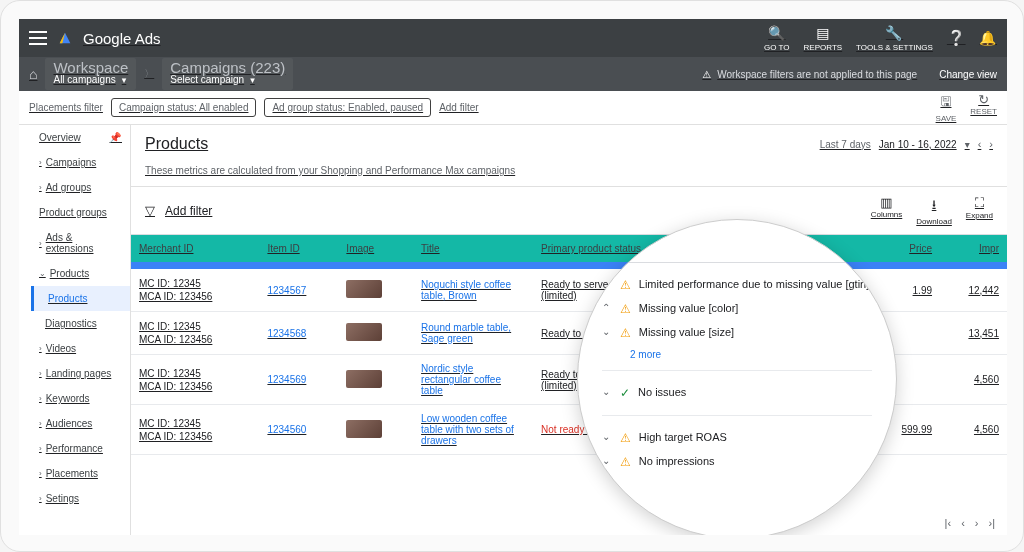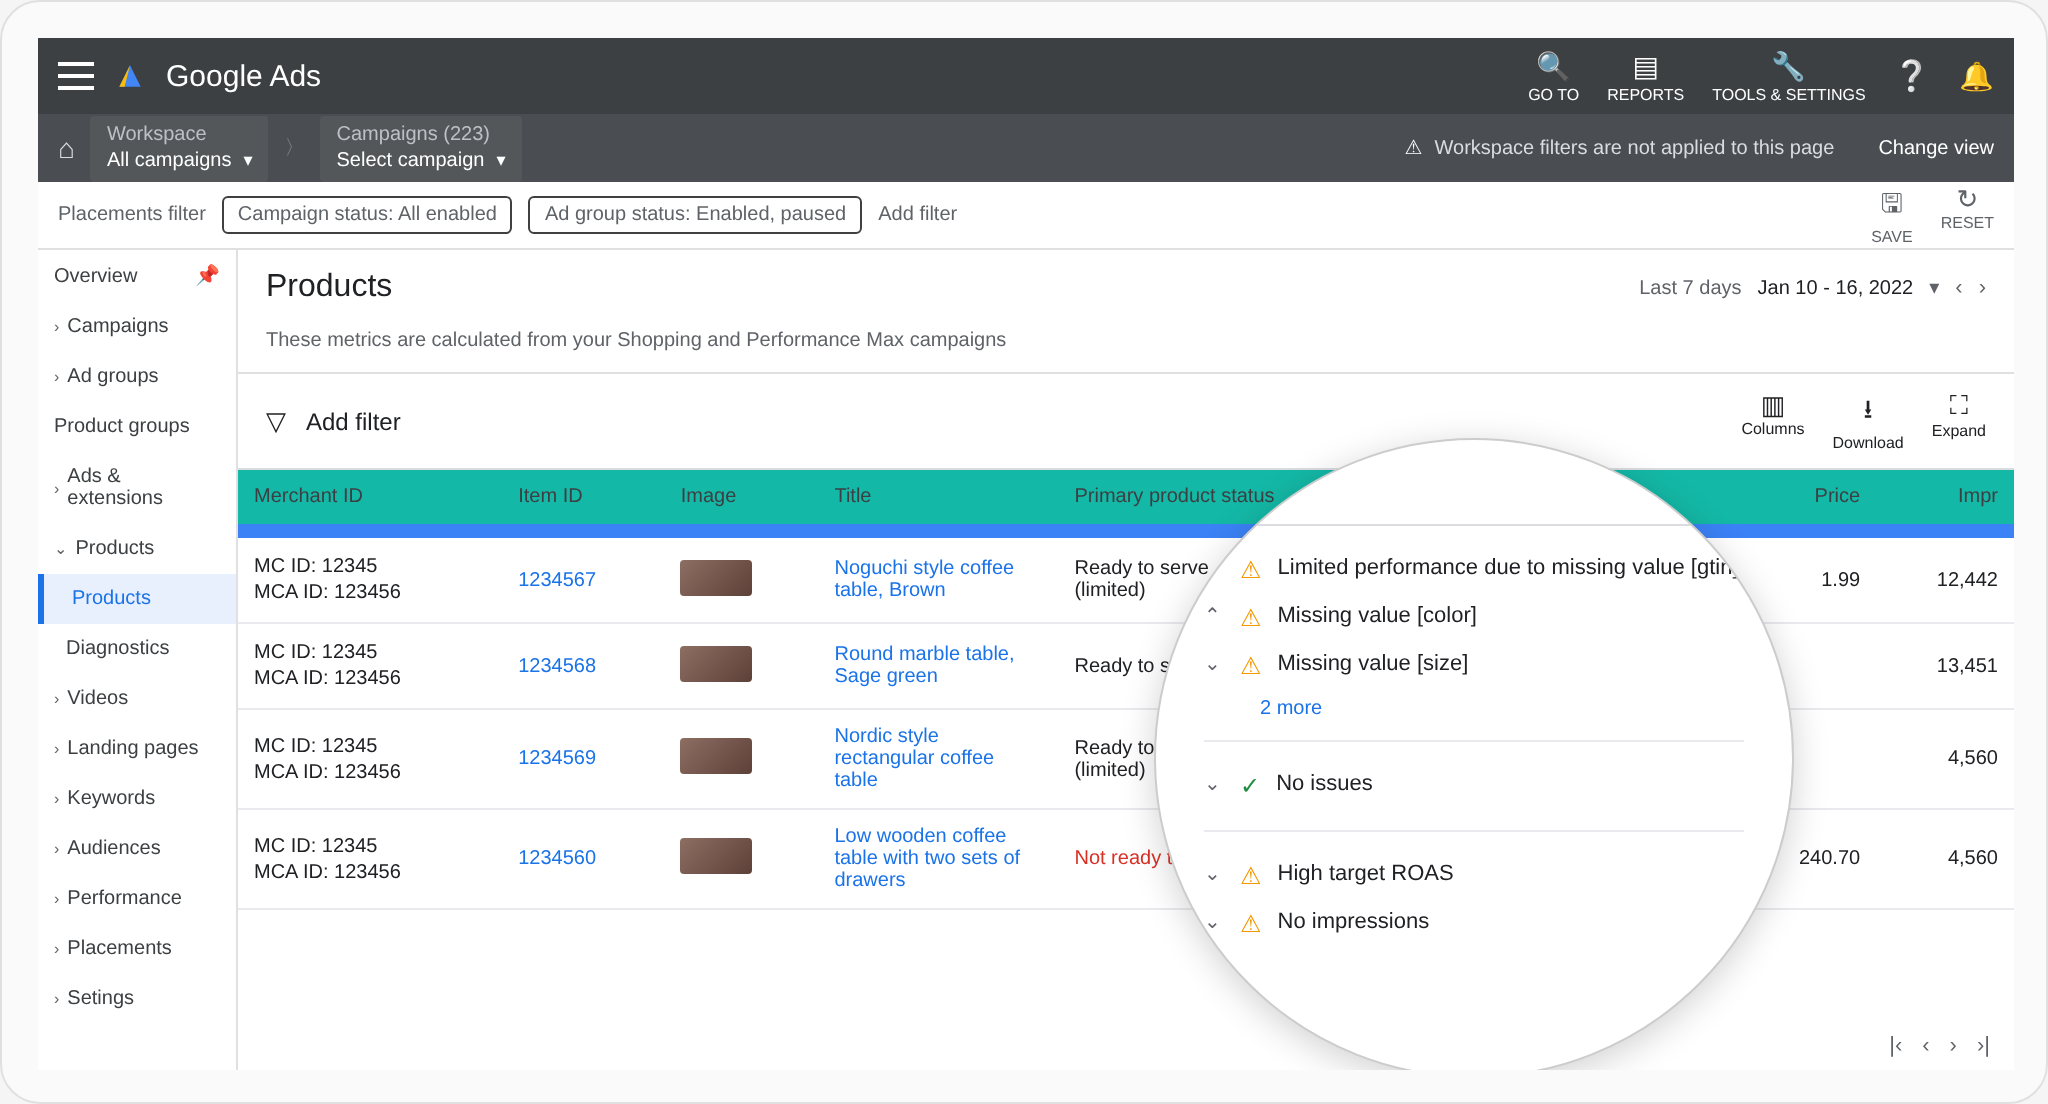--- a/index.html
+++ b/index.html
@@ -1,52 +1,52 @@
 <!DOCTYPE html>
 <html><head>
 <meta charset="utf-8">
 <style>
   * { box-sizing: border-box; margin: 0; padding: 0; }
   body { font-family: Arial, Helvetica, sans-serif; background: #f5f5f5; font-size: 12px; color: #202124; }
 
-  .device { width: 1024px; height: 552px; background: #fafafa; border: 1px solid #e0e0e0; border-radius: 20px; padding: 18px; position: relative; overflow: hidden; }
+  .device { width: 1024px; height: 552px; background: #fafafa; border: 1px solid #e0e0e0; border-radius: 20px; padding: 18px; position: relative; overflow: hidden; text-decoration: underline; }
 
   .screen { width: 988px; height: 516px; background: #fff; position: relative; overflow: hidden; }
 
   
   .topbar { background: #3c4043; color: #fff; height: 38px; display: flex; align-items: center; padding: 0 10px; gap: 10px; }
   .menu-icon { width: 18px; height: 14px; display: flex; flex-direction: column; justify-content: space-between; cursor: pointer; }
   .menu-icon span { height: 2px; background: #fff; }
   .logo-tri { width: 16px; height: 16px; }
   .brand { font-size: 15px; font-weight: 400; }
   .top-actions { margin-left: auto; display: flex; gap: 14px; align-items: center; font-size: 8px; }
   .top-act { display: flex; flex-direction: column; align-items: center; gap: 2px; cursor: pointer; }
   .top-act-icon { font-size: 14px; }
 
   
   .subbar { background: #4a4e52; color: #dadce0; height: 34px; display: flex; align-items: center; padding: 0 10px; gap: 8px; font-size: 10px; }
   .home-ic { font-size: 14px; cursor: pointer; }
   .bc-box { display: flex; flex-direction: column; line-height: 12px; padding: 4px 8px; background: rgba(255,255,255,0.05); border-radius: 2px; cursor: pointer; position: relative; }
-  .bc-label { font-size: 10px; color: #bdc1c6; }
+  .bc-label { font-size: 15px; color: #bdc1c6; }
   .bc-value { font-size: 10px; color: #fff; }
   .bc-arrow { font-size: 9px; margin-left: 6px; }
   .warn-msg { margin-left: auto; display: flex; align-items: center; gap: 6px; }
   .change-view { margin-left: 14px; cursor: pointer; color: #fff; }
 
   
   .filterbar { height: 34px; border-bottom: 1px solid #e0e0e0; display: flex; align-items: center; padding: 0 10px; gap: 8px; font-size: 10px; color: #5f6368; }
   .chip { border: 1px solid #404040; border-radius: 3px; padding: 3px 7px; cursor: pointer; }
   .fb-actions { margin-left: auto; display: flex; gap: 14px; text-align: center; font-size: 8px; }
   .fb-act { display: flex; flex-direction: column; align-items: center; cursor: pointer; }
   .fb-act-icon { font-size: 13px; }
 
   
   .main { display: flex; height: calc(100% - 106px); }
 
-  .sidebar { width: 100px; border-right: 1px solid #e0e0e0; font-size: 10px; color: #3c4043; overflow: hidden; }
+  .sidebar { width: 100px; border-right: 1px solid #e0e0e0; font-size: 10px; color: #3c4043; overflow: hidden; margin-left: 12px; }
   .side-item { padding: 7px 8px; cursor: pointer; display: flex; align-items: center; gap: 4px; }
   .side-item.sel { color: #1a73e8; border-left: 3px solid #1a73e8; background: #e8f0fe; padding-left: 12px; }
   .side-item.sub { padding-left: 14px; }
   .side-chev { font-size: 8px; color: #5f6368; }
 
   .content { flex: 1; position: relative; overflow: hidden; }
 
   .page-head { display: flex; align-items: center; padding: 10px 14px 6px; }
   .page-title { font-size: 16px; font-weight: 500; }
   .date-range { margin-left: auto; font-size: 10px; color: #5f6368; display: flex; align-items: center; gap: 8px; }
@@ -293,21 +293,21 @@
               </tr>
               <tr>
                 <td>
                   <div class="mc-id">MC ID: 12345<br>MCA ID: 123456</div>
                 </td>
                 <td><span class="link">1234560</span></td>
                 <td><span class="prod-img"></span></td>
                 <td><span class="link">Low wooden coffee table with two sets of drawers</span></td>
                 <td class="status-bad">Not ready to serve</td>
                 <td></td>
-                <td class="price-col">240.70</td>
+                <td class="price-col">599.99</td>
                 <td class="impr-col">4,560</td>
               </tr>
             </tbody>
         </table>
 
         <div class="pager">
           <span>|‹</span>
           <span>‹</span>
           <span>›</span>
           <span>›|</span>

